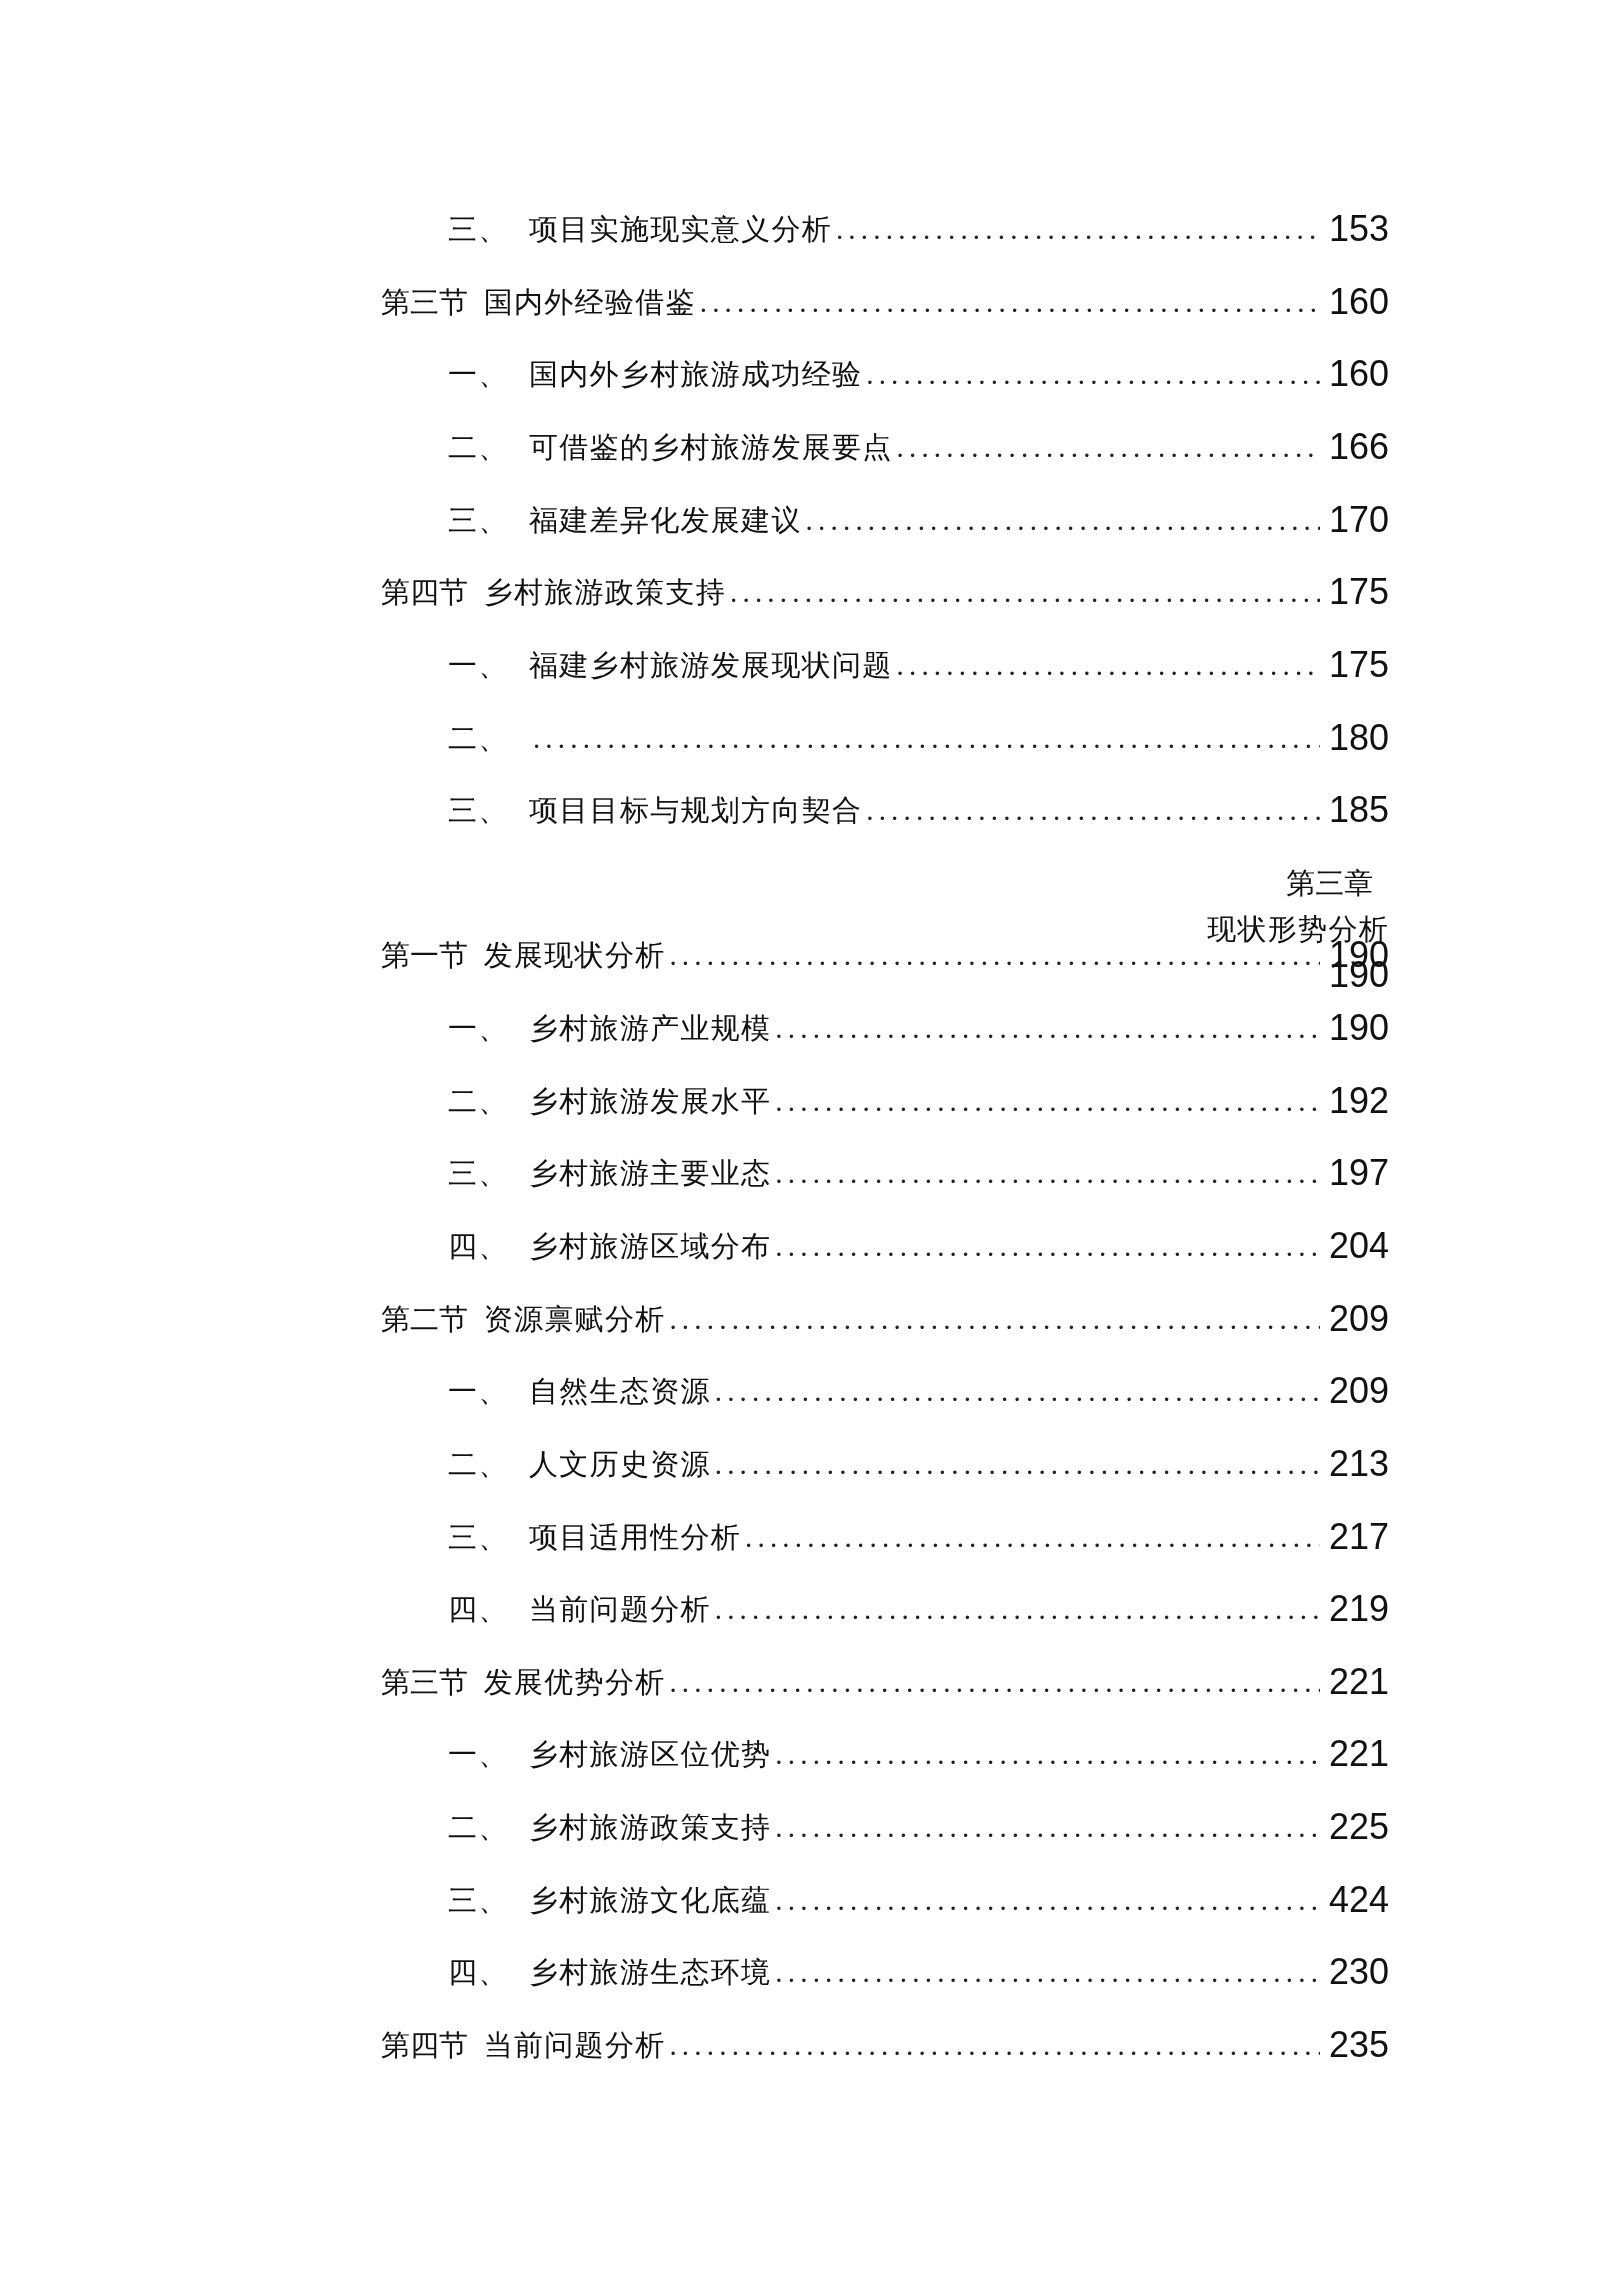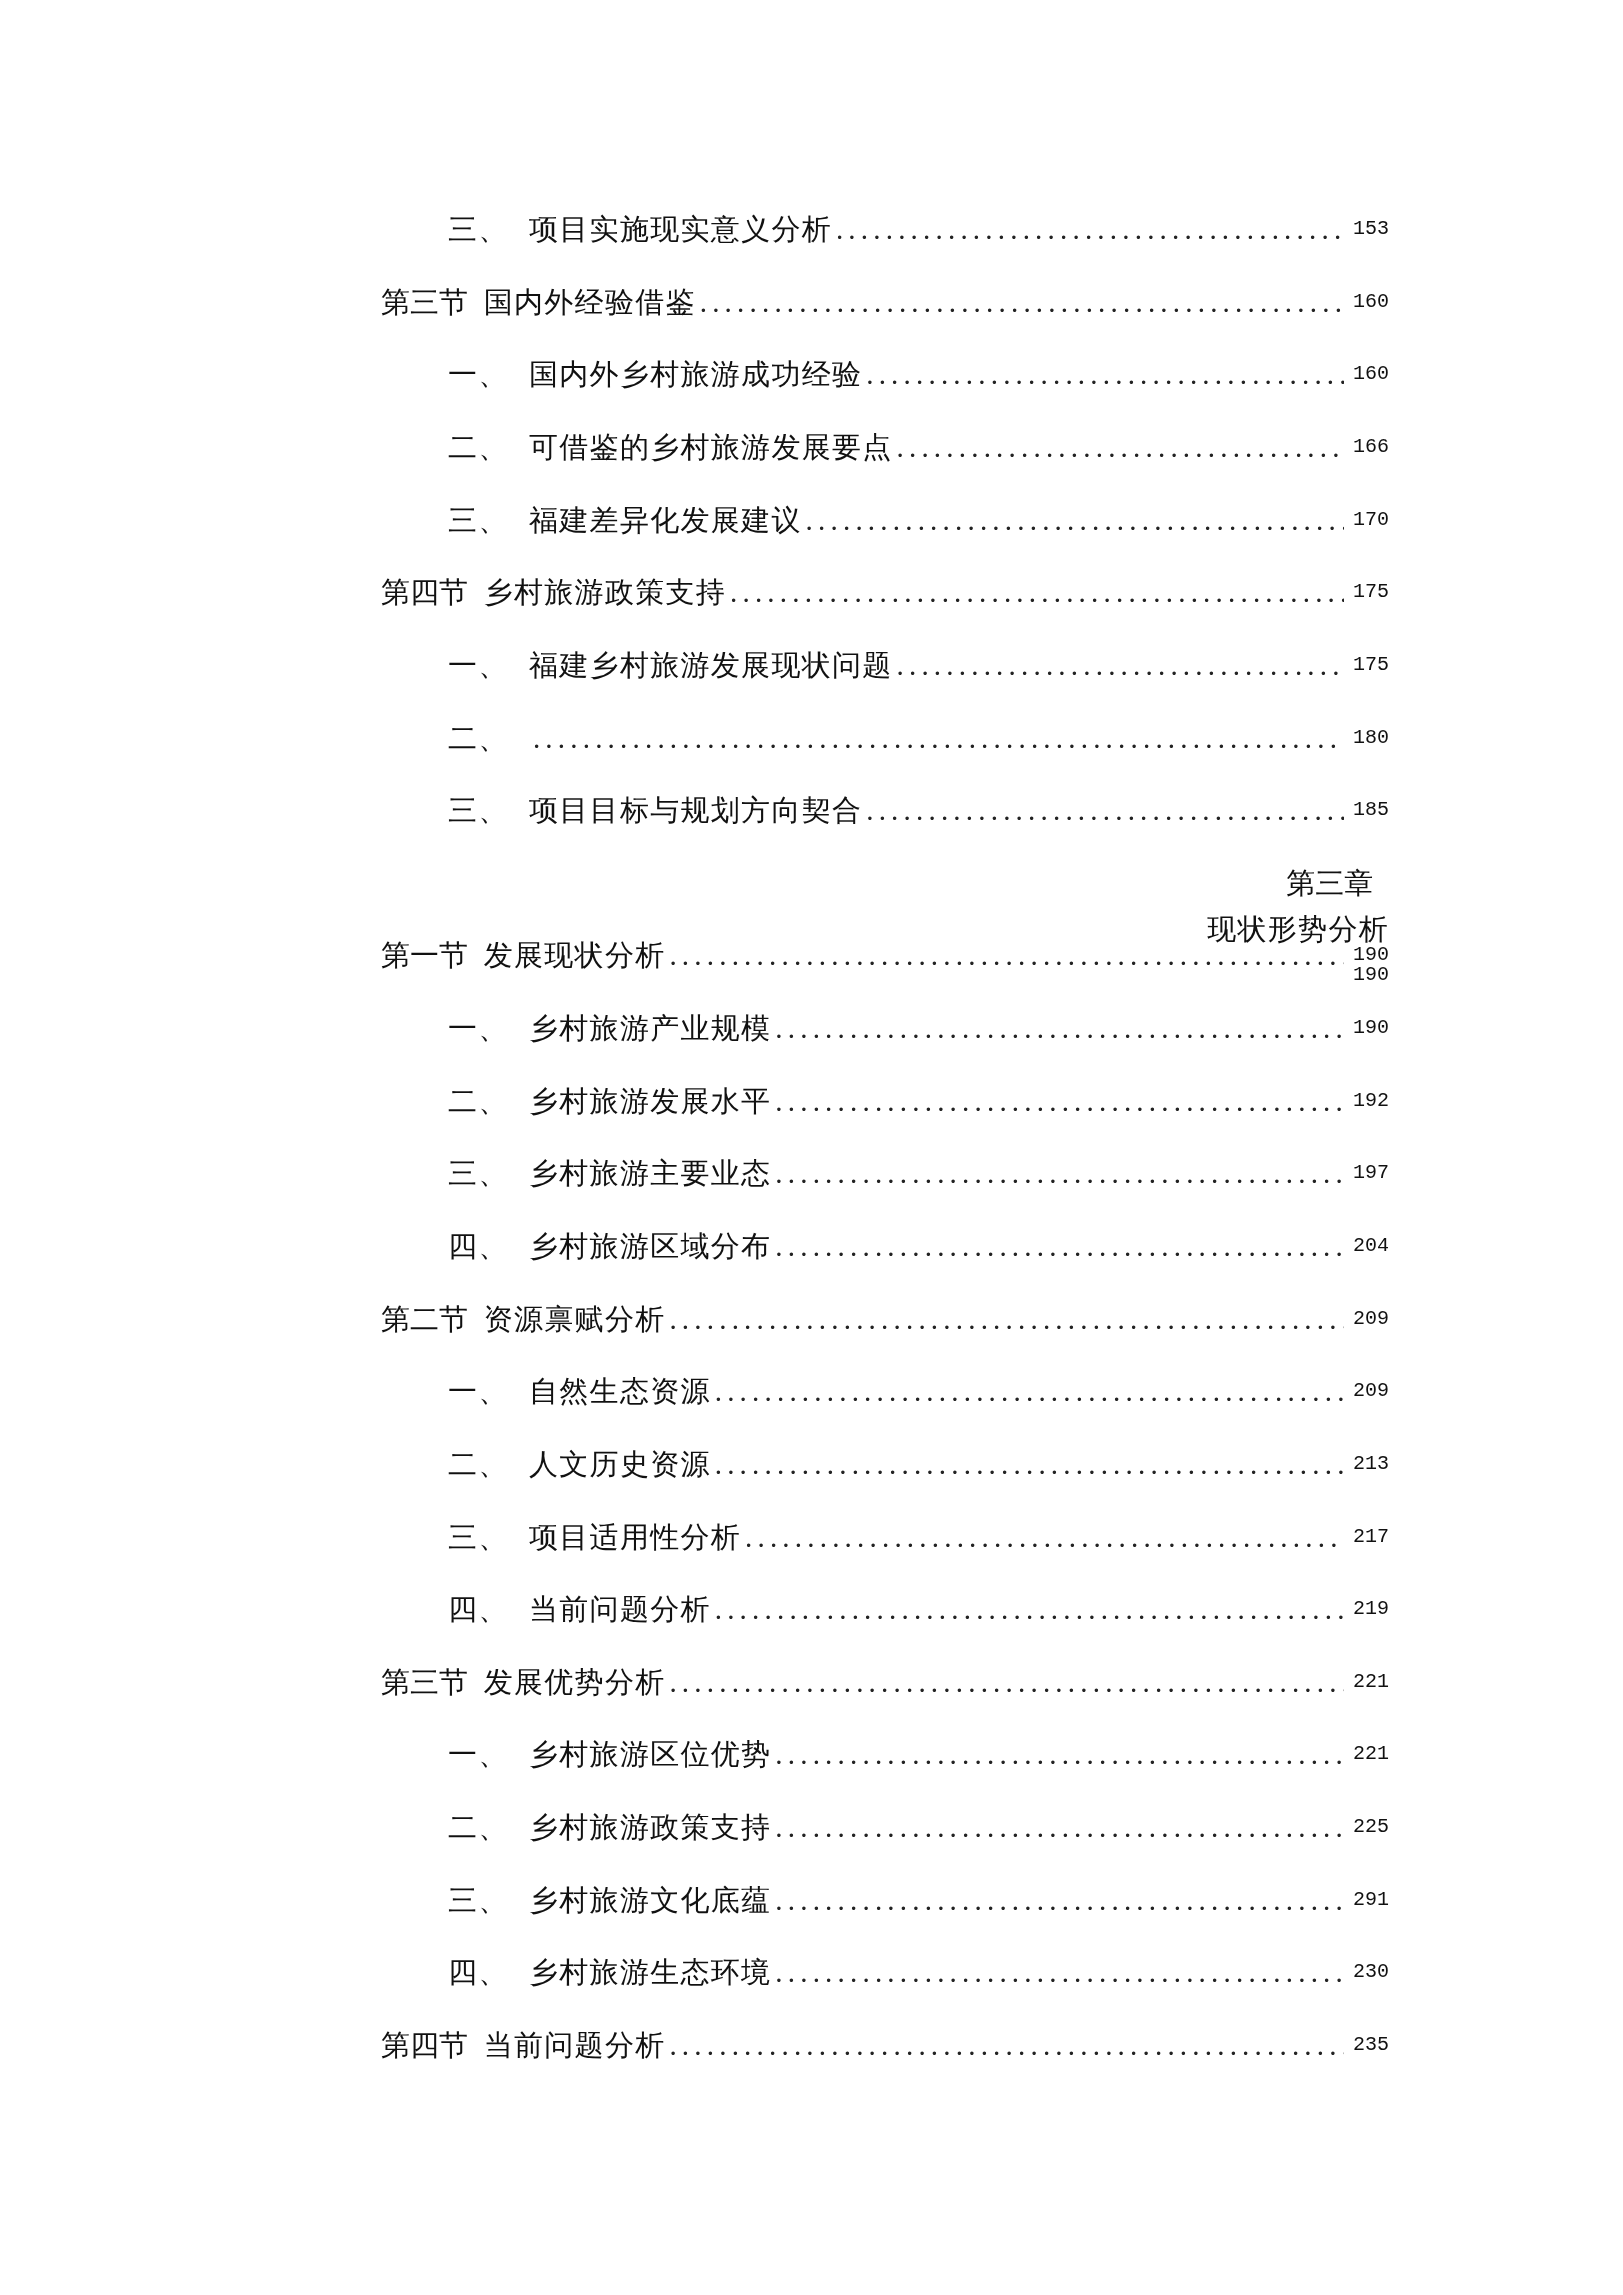--- a/index.html
+++ b/index.html
@@ -9,21 +9,21 @@
   .row { position: absolute; height: 46px; display: flex; align-items: flex-end;
          right: 234px; font-size: 29px; line-height: 46px; }
   .row.level-chapter { left: 314px; flex-direction: column; }
   .row.level-section { left: 381px; }
   .row.level-item { left: 448px; }
   .num { display: inline-block; width: 81px; white-space: nowrap; letter-spacing: 1.3px; }
   .sec-prefix { white-space: nowrap; margin-right: 15.7px; }
   .title { white-space: nowrap; letter-spacing: 1.3px; }
   .leader { flex: 1; overflow: hidden; white-space: nowrap; margin: 0 9.2px 0 3.9px;
             letter-spacing: 5.2px; color: #222; font-family: "Liberation Serif", serif; }
-  .page { white-space: nowrap; font-family: Liberation Mono, monospace; font-size: 20px; }
+  .page { white-space: nowrap; font-family: Liberation Sans, sans-serif; font-size: 36px; }
 </style>
 </head>
 <body>
 
 <div class="toc">
   <div class="row level-item" style="top:206px">
       <span class="num">三、</span>
       <span class="title">项目实施现实意义分析</span>
       <span class="leader">........................................................................</span>
       <span class="page">153</span>
@@ -156,21 +156,21 @@
   <div class="row level-item" style="top:1804px">
       <span class="num">二、</span>
       <span class="title">乡村旅游政策支持</span>
       <span class="leader">........................................................................</span>
       <span class="page">225</span>
     </div>
   <div class="row level-item" style="top:1877px">
       <span class="num">三、</span>
       <span class="title">乡村旅游文化底蕴</span>
       <span class="leader">........................................................................</span>
-      <span class="page">291</span>
+      <span class="page">424</span>
     </div>
   <div class="row level-item" style="top:1949px">
       <span class="num">四、</span>
       <span class="title">乡村旅游生态环境</span>
       <span class="leader">........................................................................</span>
       <span class="page">230</span>
     </div>
   <div class="row level-section" style="top:2022px">
       <span class="sec-prefix">第四节</span>
       <span class="title">当前问题分析</span>

